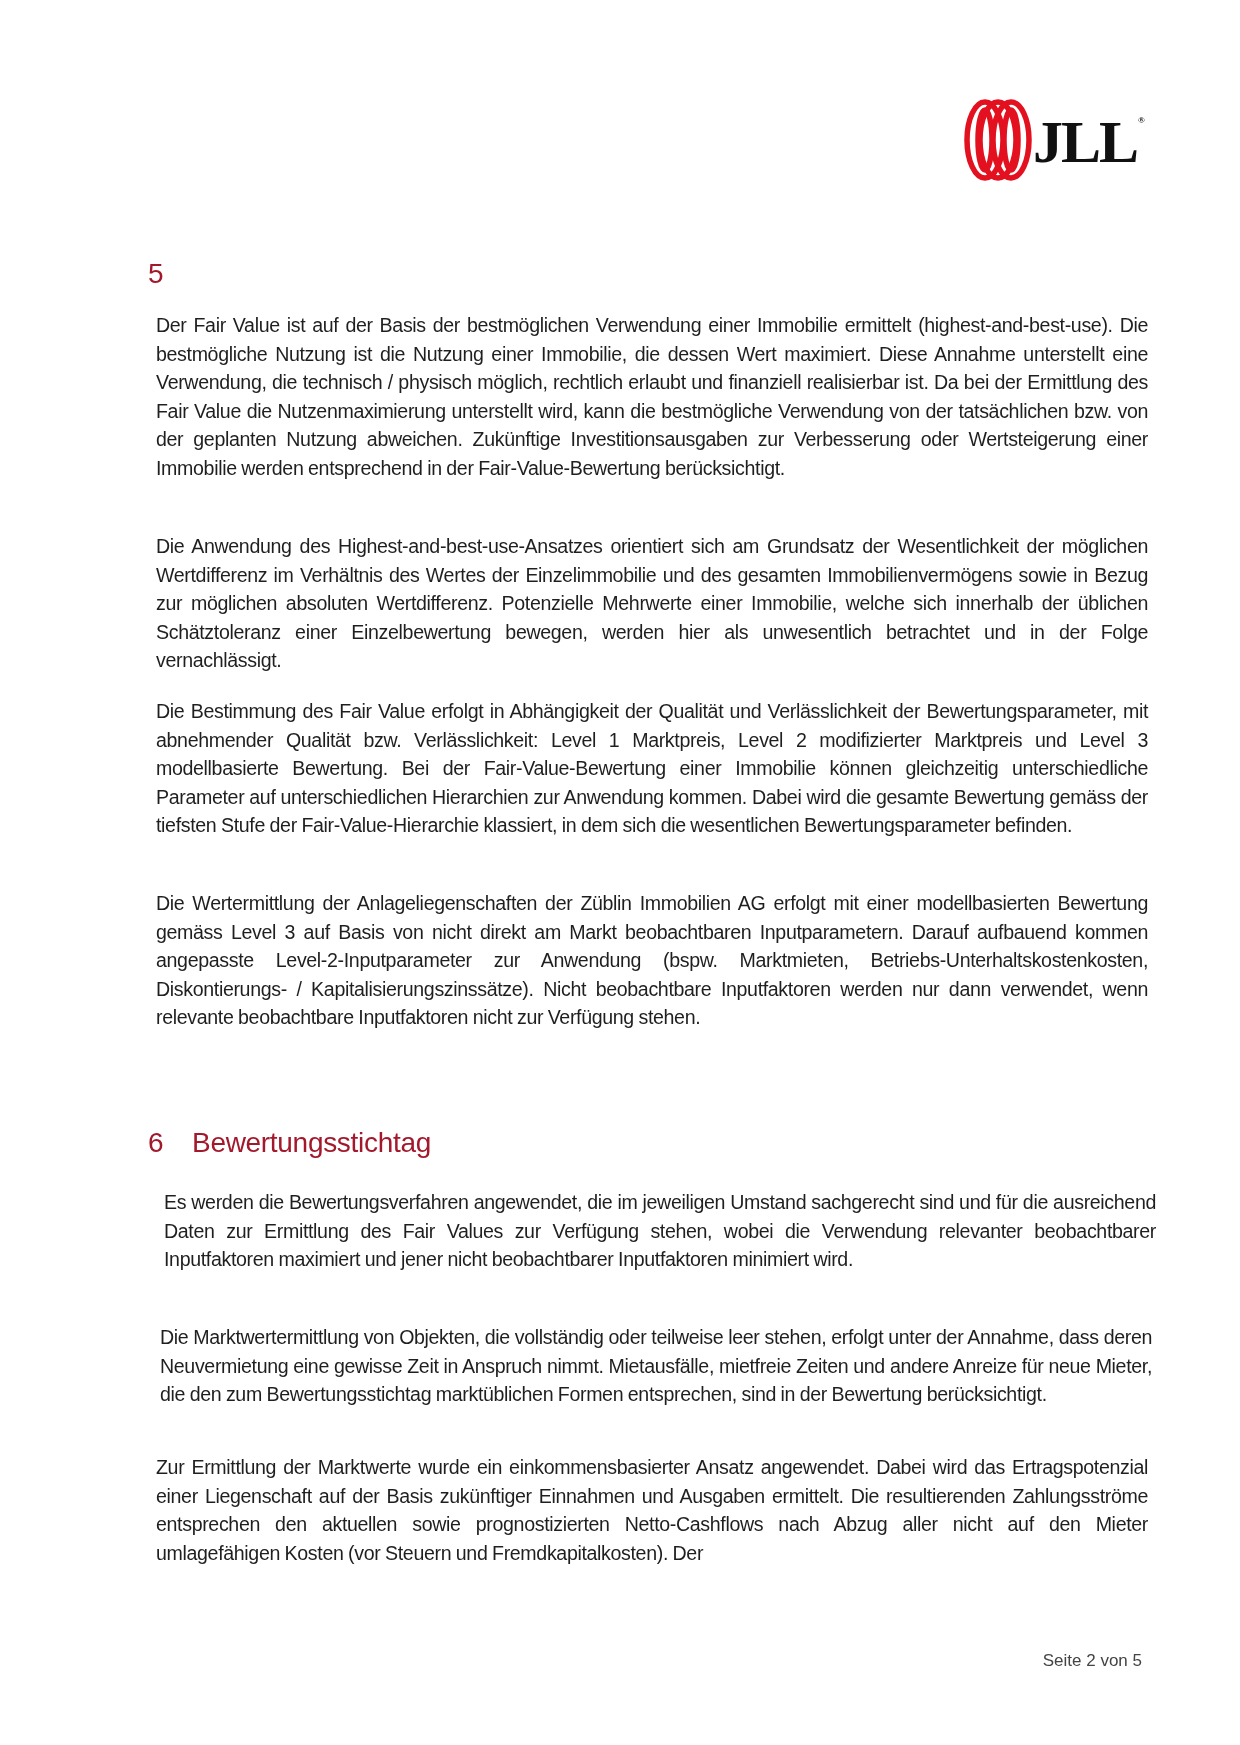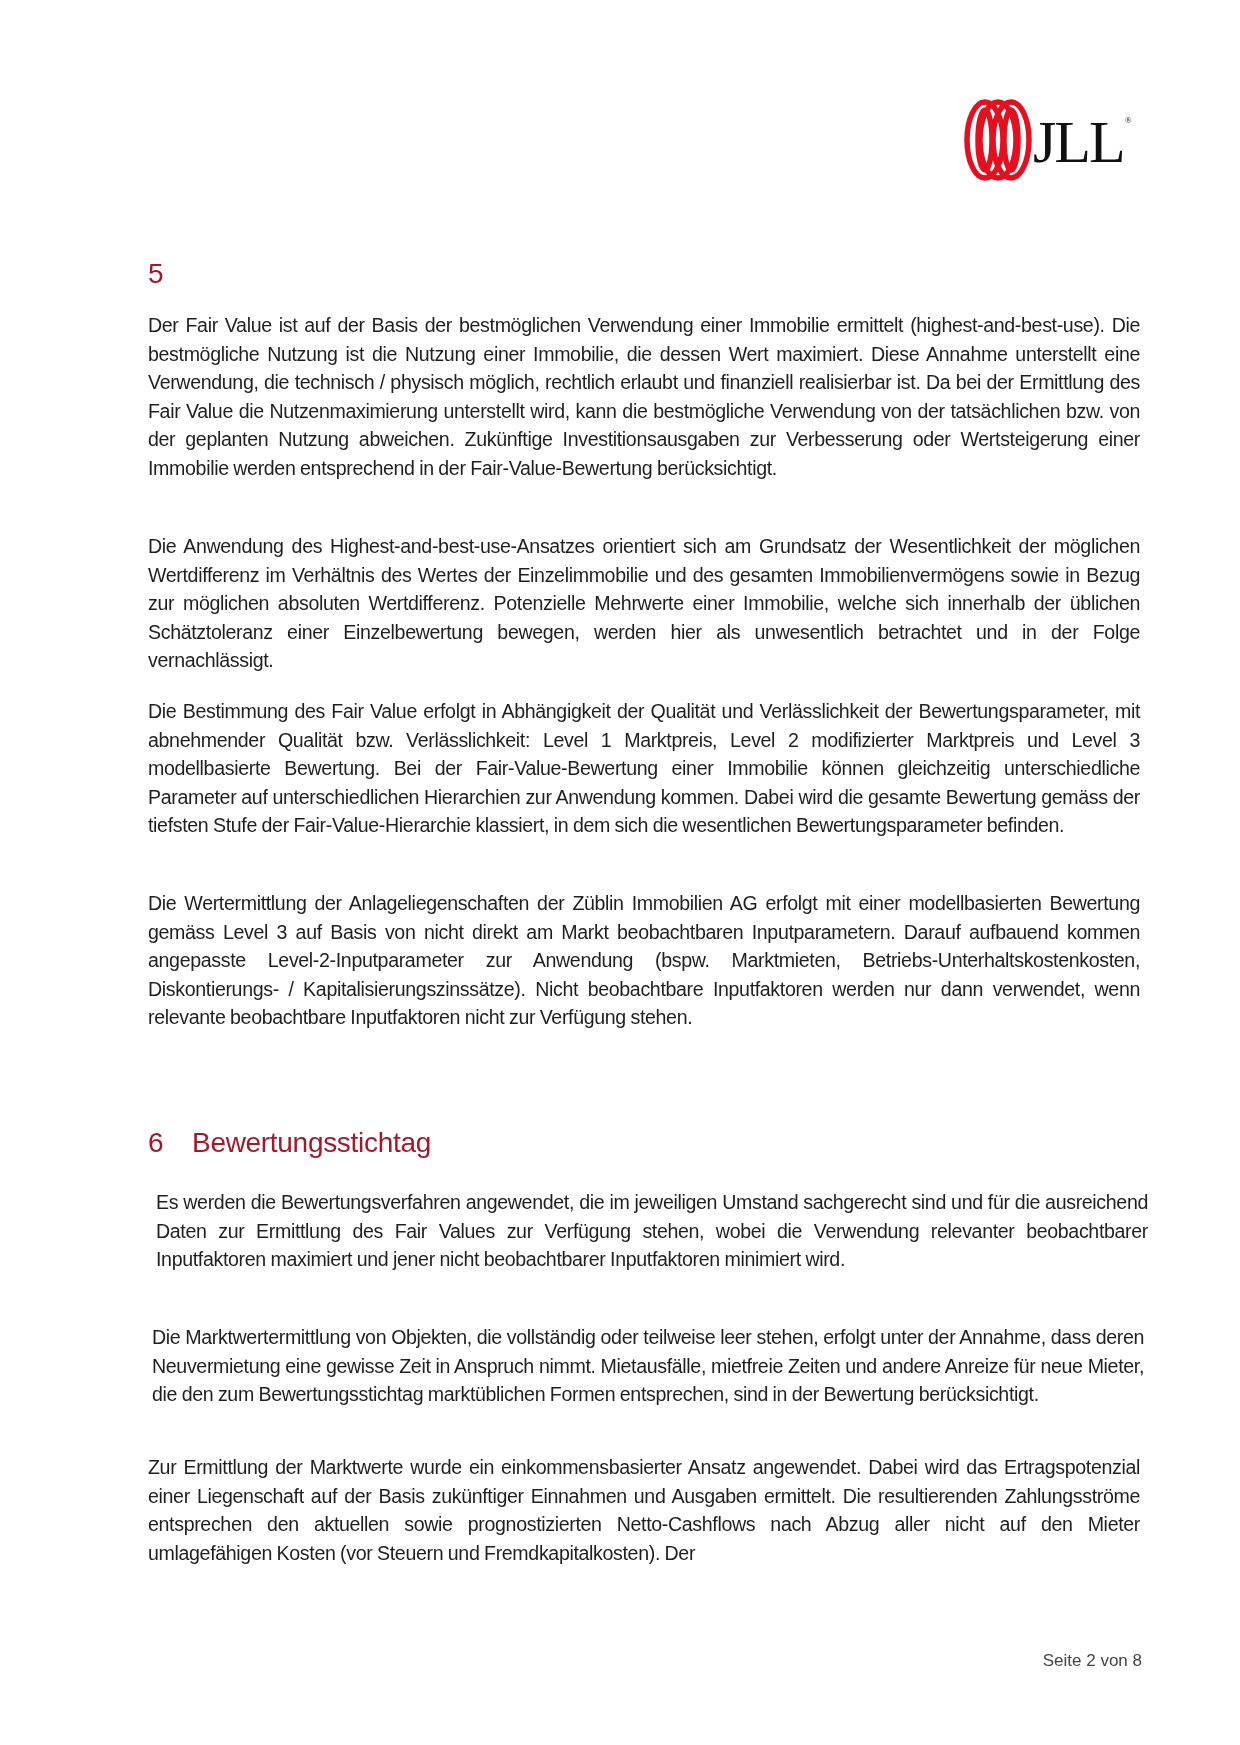--- a/index.html
+++ b/index.html
@@ -1,27 +1,27 @@
 <!DOCTYPE html>
 <html><head>
   <meta charset="utf-8">
   <style>
     html, body { margin: 0; padding: 0; background: #ffffff; }
     body { width: 1240px; height: 1745px; position: relative; overflow: hidden;
            font-family: "Liberation Sans", sans-serif; color: #222; }
     .logo { position: absolute; left: 963px; top: 98px; width: 180px; height: 84px; display: flex; align-items: center; }
     .logo svg { display: block; }
-    .logo .wordmark { font-family: "Liberation Serif", serif; font-weight: normal; font-size: 60px; color: #111;
+    .logo .wordmark { font-family: "Liberation Serif", serif; font-weight: bold; font-size: 60px; color: #111;
                       letter-spacing: -2px; line-height: 1; position: relative; top: 2px; }
     .logo .reg { font-size: 9px; vertical-align: top; position: relative; top: 4px; margin-left: 1px; }
     .content { position: absolute; left: 148px; top: 0; width: 992px; }
     .heading { position: absolute; left: 0; font-size: 28px; color: #a3192c; font-weight: normal;
                display: flex; white-space: nowrap; letter-spacing: -0.3px; }
     .heading .num { width: 44px; color: #a3192c; }
-    .para { position: absolute; left: 0; width: 992px; font-size: 19.6px; line-height: 28.6px;
+    .para { position: absolute; left: 8px; width: 992px; font-size: 19.6px; line-height: 28.6px;
             text-align: justify; color: #1f1f1f; letter-spacing: -0.35px; word-spacing: -0.5px; }
     .footer { position: absolute; right: 98px; top: 1651px; font-size: 17px; color: #444; }
   </style>
 </head>
 <body>
 
 <div class="logo">
   <svg width="70" height="84" viewBox="0 0 70 84">
     <g fill="none" stroke="#e3101f" stroke-width="5.5">
       <ellipse cx="22" cy="42" rx="18" ry="38"></ellipse>
@@ -45,13 +45,13 @@
 
   <h2 class="heading" style="top:1127px;margin:0;">
     <span class="num">6</span>
     <span>Bewertungsstichtag</span>
   </h2>
   <p class="para" style="top:1180px;margin:8px;">Es werden die Bewertungsverfahren angewendet, die im jeweiligen Umstand sachgerecht sind und für die ausreichend Daten zur Ermittlung des Fair Values zur Verfügung stehen, wobei die Verwendung relevanter beobachtbarer Inputfaktoren maximiert und jener nicht beobachtbarer Inputfaktoren minimiert wird.</p>
   <p class="para" style="top:1319px;margin:4px;">Die Marktwertermittlung von Objekten, die vollständig oder teilweise leer stehen, erfolgt unter der Annahme, dass deren Neuvermietung eine gewisse Zeit in Anspruch nimmt. Mietausfälle, mietfreie Zeiten und andere Anreize für neue Mieter, die den zum Bewertungsstichtag marktüblichen Formen entsprechen, sind in der Bewertung berücksichtigt.</p>
   <p class="para" style="top:1453px;margin:0;">Zur Ermittlung der Marktwerte wurde ein einkommensbasierter Ansatz angewendet. Dabei wird das Ertragspotenzial einer Liegenschaft auf der Basis zukünftiger Einnahmen und Ausgaben ermittelt. Die resultierenden Zahlungsströme entsprechen den aktuellen sowie prognostizierten Netto-Cashflows nach Abzug aller nicht auf den Mieter umlagefähigen Kosten (vor Steuern und Fremdkapitalkosten). Der</p>
 </div>
 
-<div class="footer">Seite 2 von 8</div>
+<div class="footer">Seite 2 von 5</div>
 
 </body></html>

